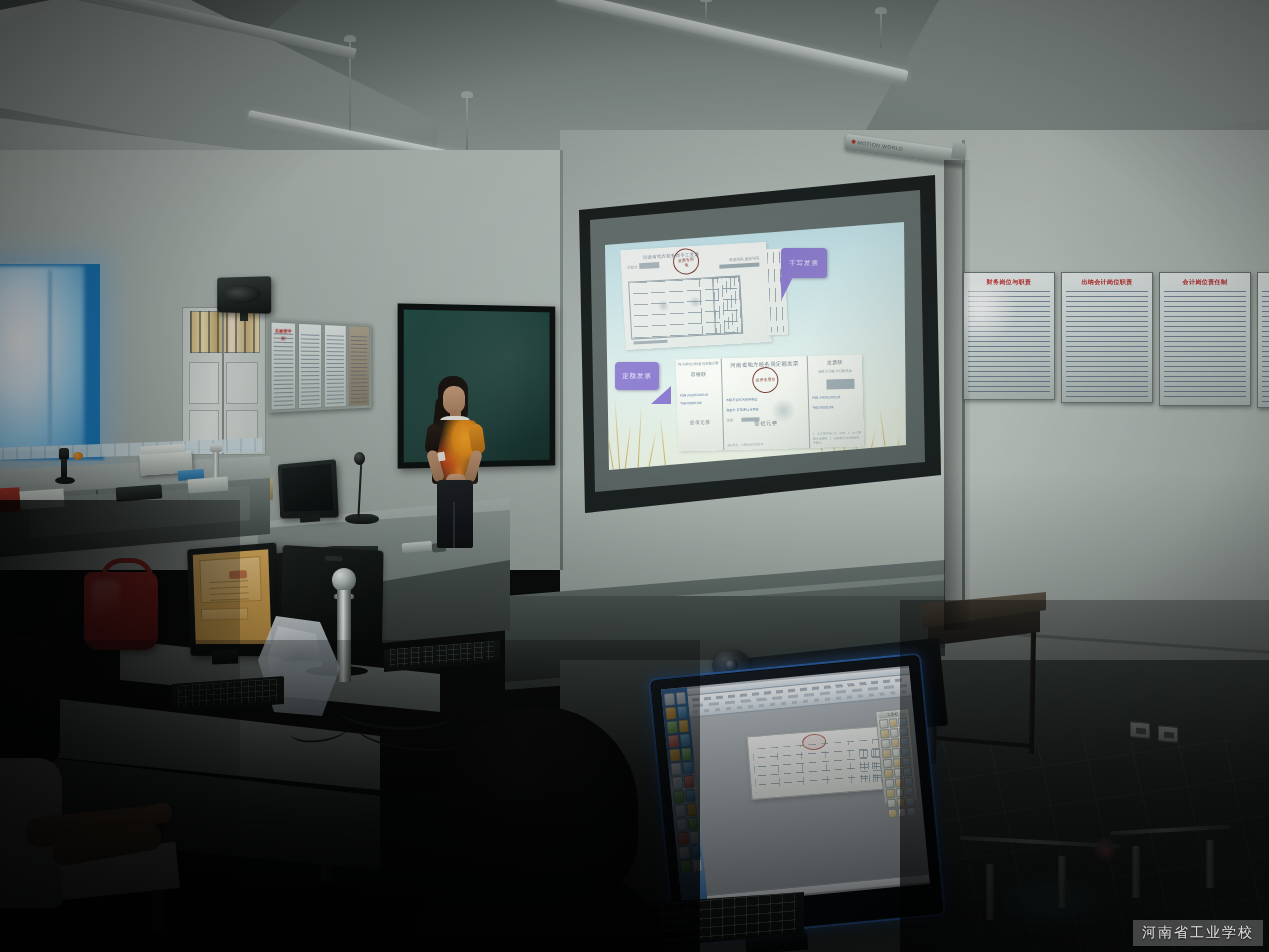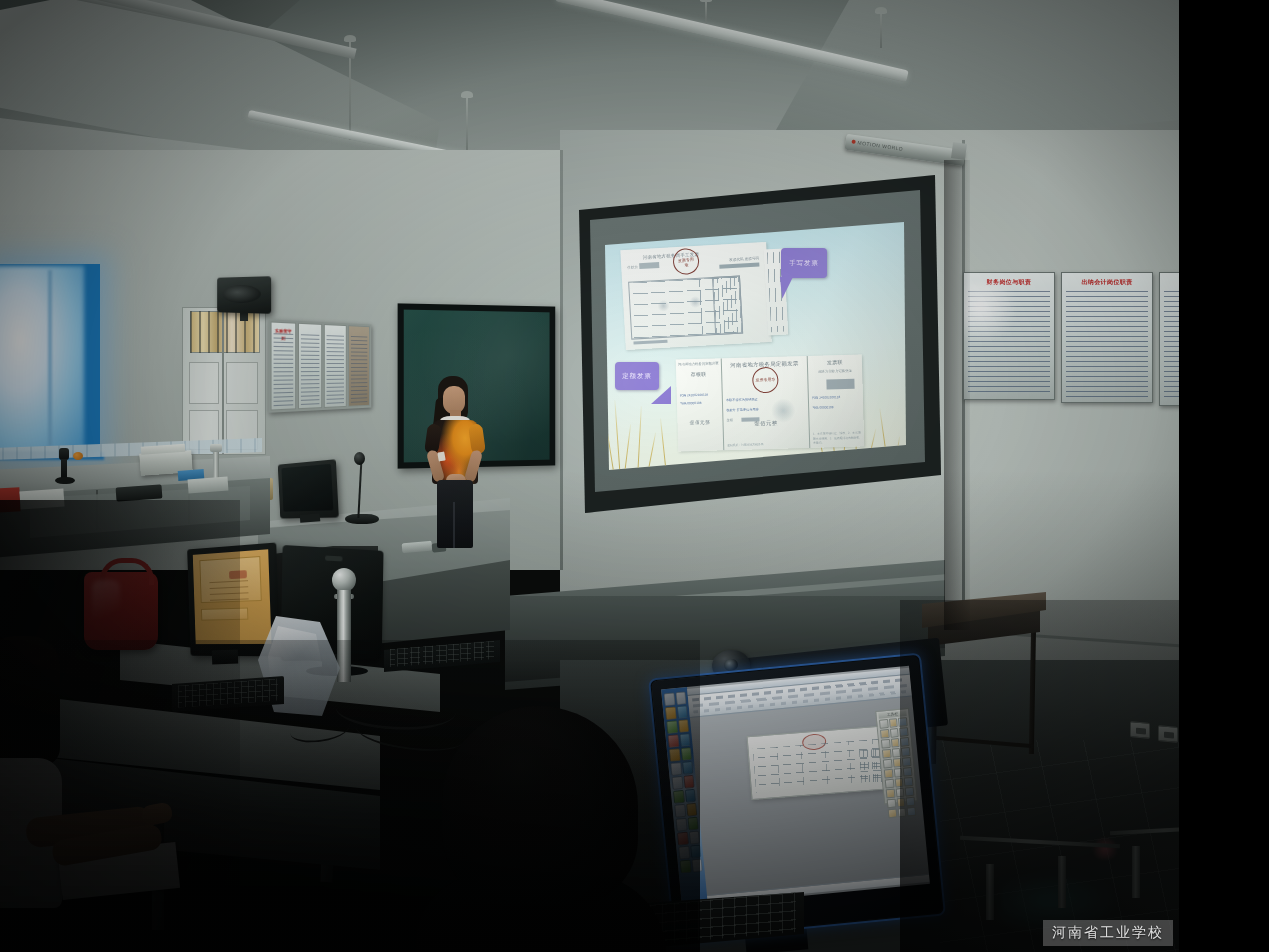--- a/index.html
+++ b/index.html
@@ -3,21 +3,21 @@
 <meta charset="utf-8">
 <title>Classroom Photo</title>
 <style>
   * { box-sizing: border-box; margin: 0; padding: 0; }
   html, body {
     background: #000;
     font-family: "Liberation Sans", sans-serif;
   }
   #scene {
     position: relative;
-    width: 1179px;
+    width: 1269px;
     height: 952px;
     overflow: hidden;
     background: #0b0d0c;
   }
 
   
   .ceiling {
     position: absolute; left: 0; top: 0; width: 1269px; height: 215px;
     background: linear-gradient(175deg, #6f7c78 0%, #7c8884 18%, #8b9692 40%, #9aa4a0 62%, #8e9894 85%, #7b8581 100%);
   }

